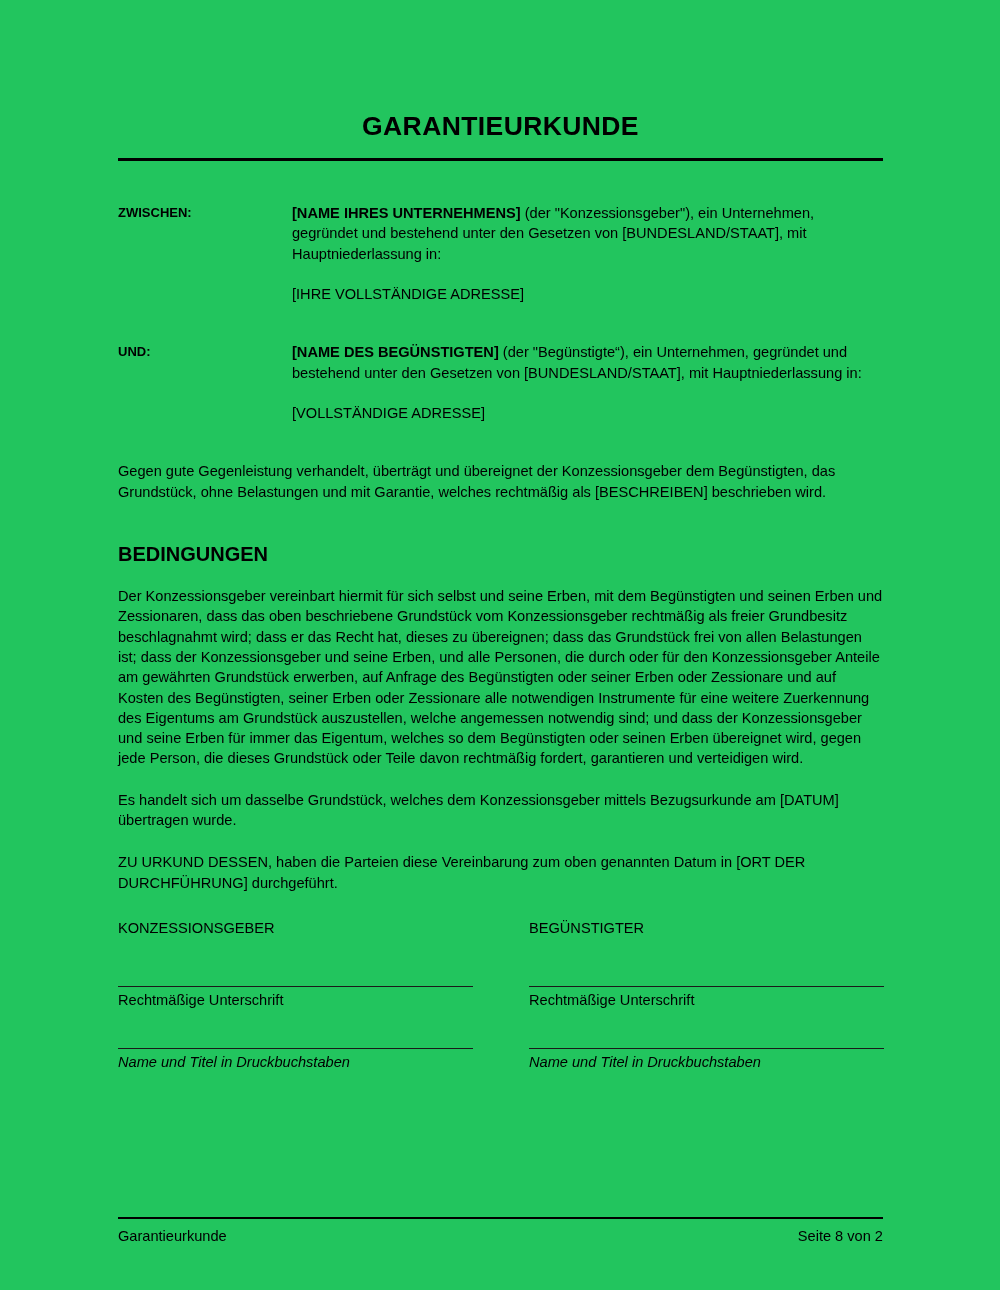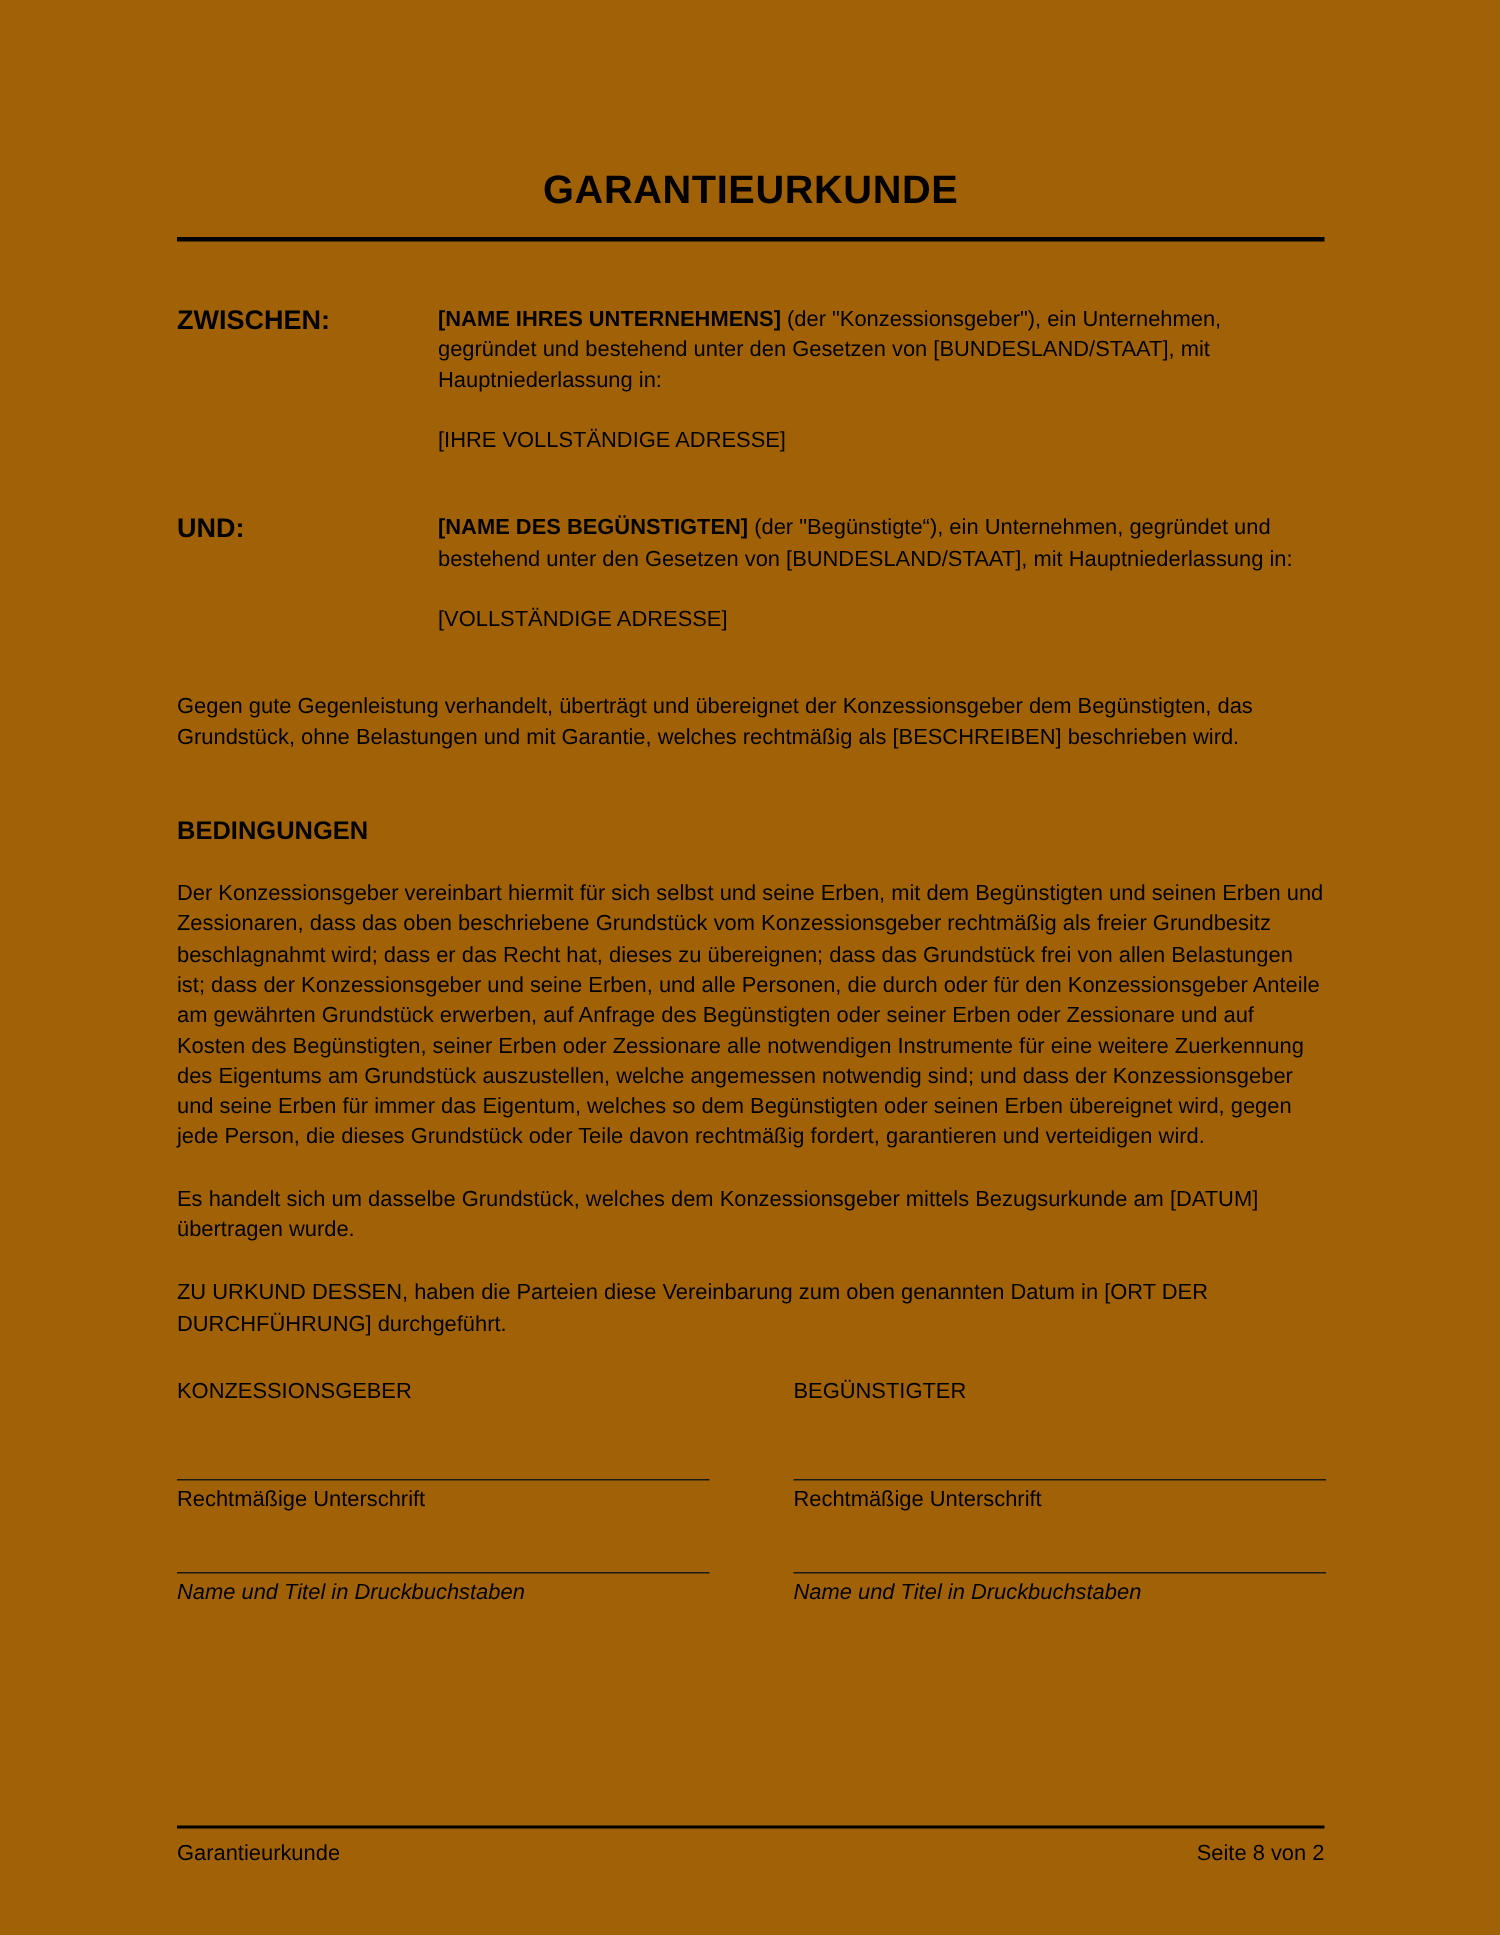--- a/index.html
+++ b/index.html
@@ -11,21 +11,21 @@
   body {
     font-family: "Liberation Sans", sans-serif;
     color: #000000;
     -webkit-font-smoothing: antialiased;
   }
   .page {
     position: relative;
     width: 1000px;
     height: 1290px;
     margin: 0 auto;
-    background: #a16207;
+    background: #22c55e;
     box-sizing: border-box;
     overflow: hidden;
   }
   .content {
     position: absolute;
     left: 118px;
     top: 0;
     width: 765px;
     height: 1290px;
   }
@@ -61,37 +61,37 @@
   
   .party-row {
     display: flex;
     align-items: flex-start;
   }
   .party-row.first { margin-top: 42px; }
   .party-row.second { margin-top: 38px; }
 
   .party-label {
     flex: 0 0 174px;
-    font-size: 18px;
+    font-size: 13px;
     line-height: 20.3px;
     font-weight: bold;
   }
   .party-body {
     flex: 1 1 auto;
     font-size: 14.6px;
     line-height: 20.3px;
   }
   .party-body .strong { font-weight: bold; }
   .party-address { margin-top: 20px; }
 
   
   .block-consideration { margin-top: 38px; }
 
   .section-heading {
-    font-size: 17px;
+    font-size: 20px;
     line-height: 20.3px;
     font-weight: bold;
     margin-top: 42px;
   }
   .block-terms { margin-top: 22px; }
   .block-same-property { margin-top: 21px; }
   .block-witness { margin-top: 22px; }
 
   
   .sig-heads {

